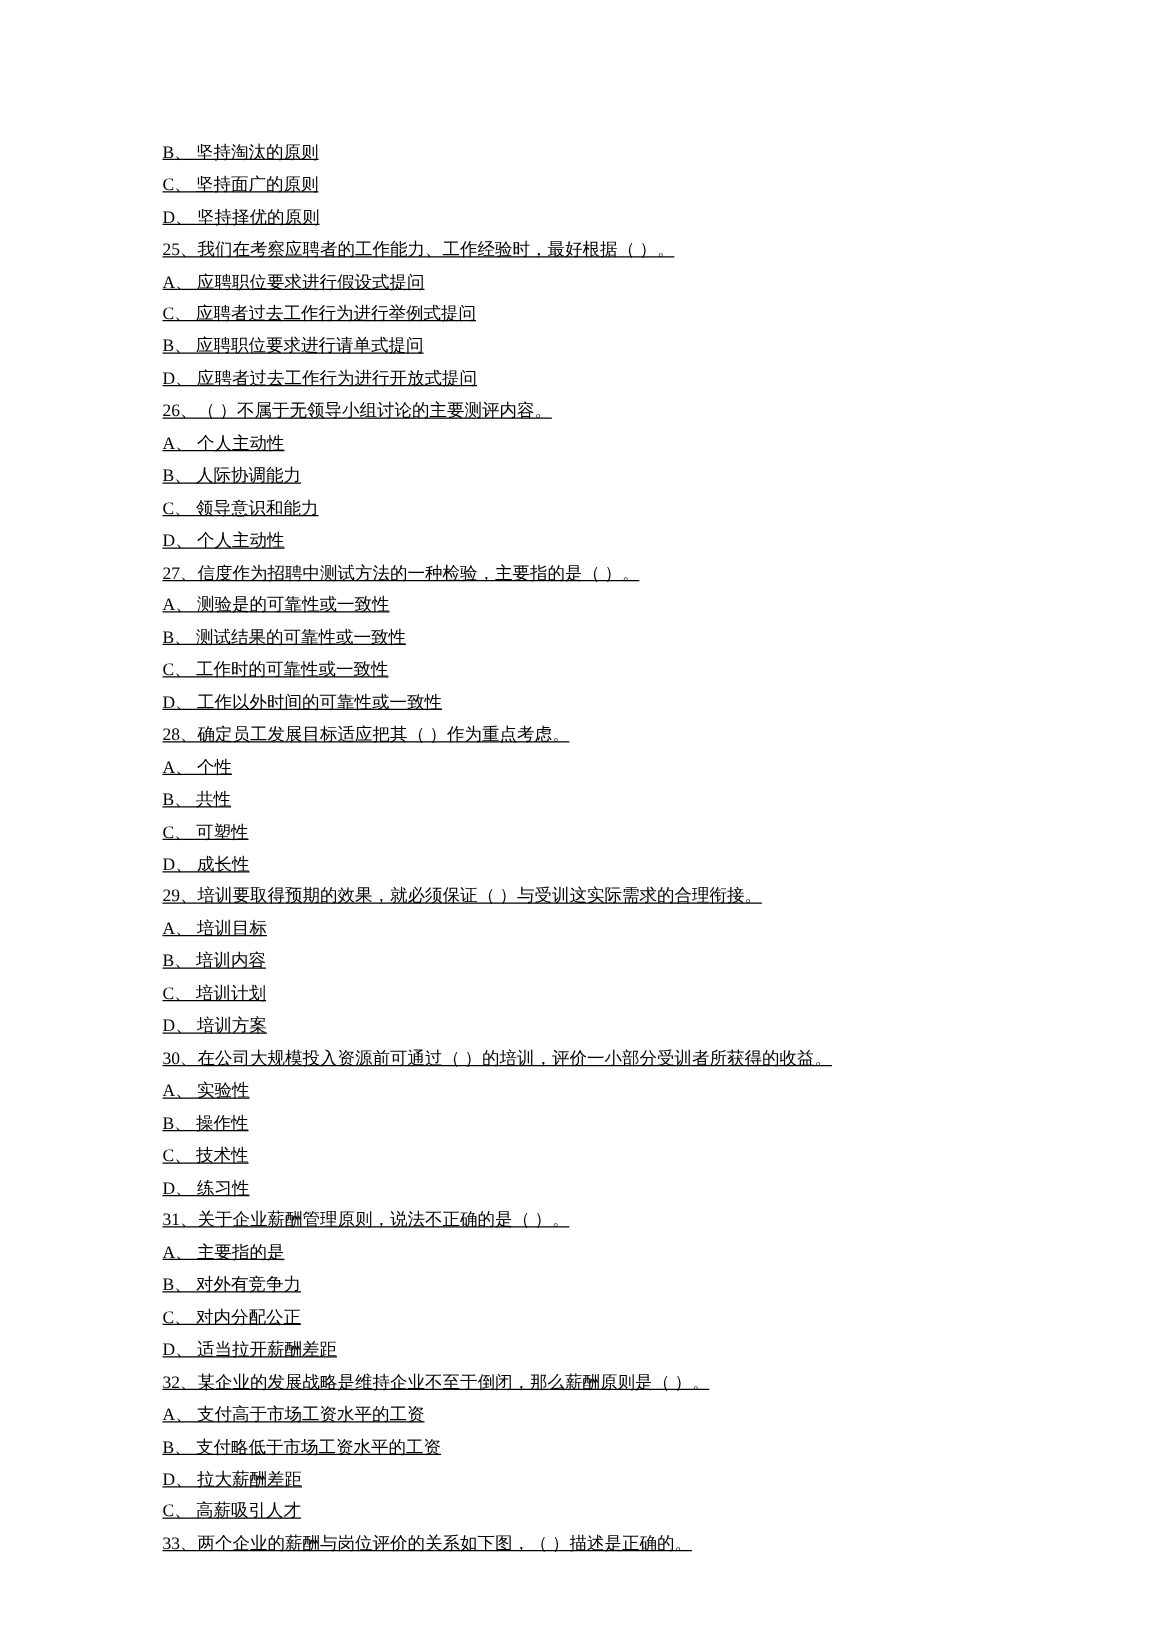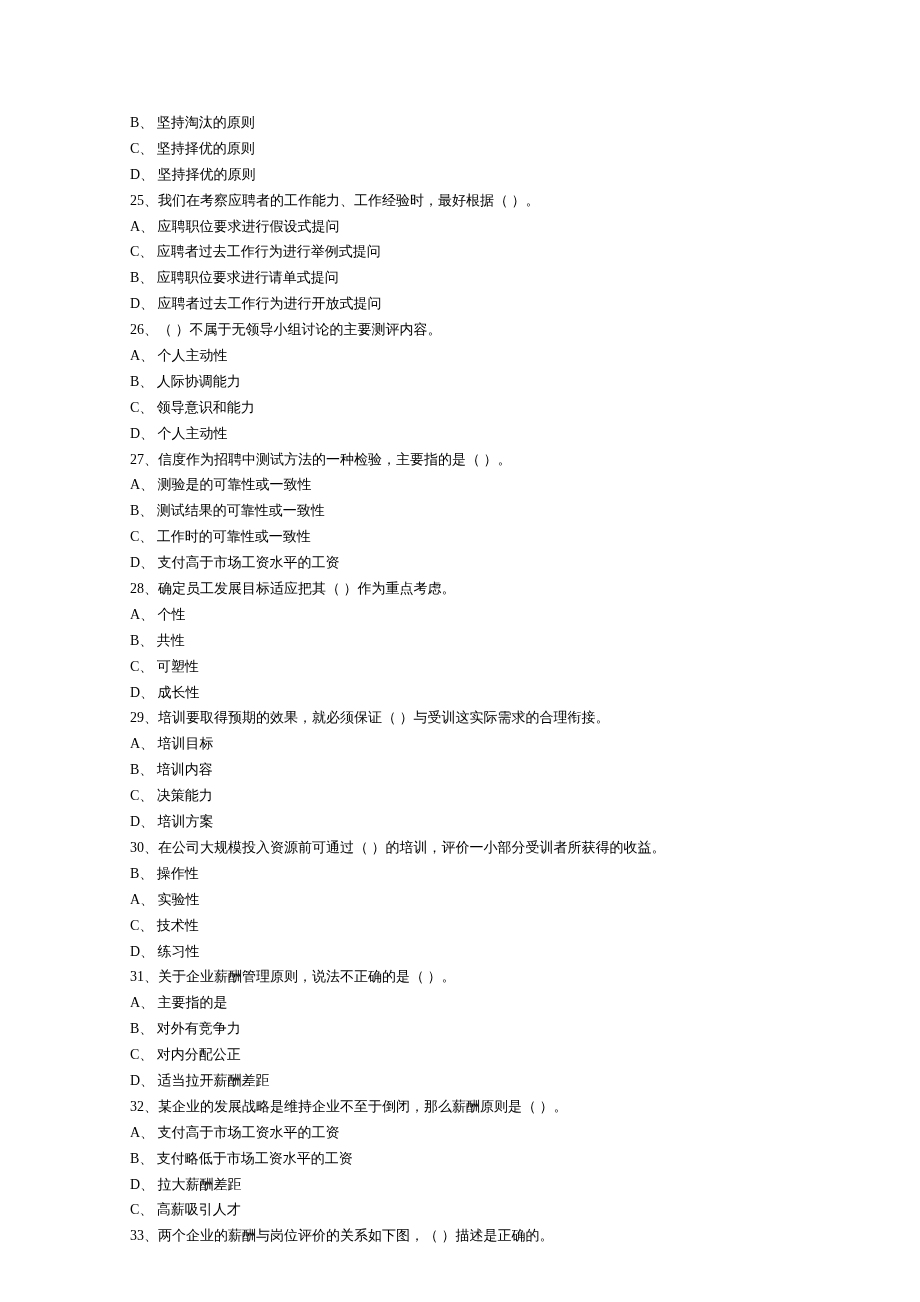--- a/index.html
+++ b/index.html
@@ -12,57 +12,58 @@
     line-height: 1.85;
   }
   .page {
     width: 920px;
     min-height: 1302px;
     box-sizing: border-box;
     padding: 110px 130px 100px 130px;
   }
   .line {
     white-space: nowrap;
+    text-decoration: underline;
   }
 </style>
 </head>
 <body>
 
 <div class="page">
   <div class="line">B、  坚持淘汰的原则</div>
-  <div class="line">C、  坚持择优的原则</div>
+  <div class="line">C、  坚持面广的原则</div>
   <div class="line">D、  坚持择优的原则</div>
   <div class="line">25、我们在考察应聘者的工作能力、工作经验时，最好根据（  ）。</div>
   <div class="line">A、  应聘职位要求进行假设式提问</div>
   <div class="line">C、  应聘者过去工作行为进行举例式提问</div>
   <div class="line">B、  应聘职位要求进行请单式提问</div>
   <div class="line">D、  应聘者过去工作行为进行开放式提问</div>
   <div class="line">26、（  ）不属于无领导小组讨论的主要测评内容。</div>
   <div class="line">A、  个人主动性</div>
   <div class="line">B、  人际协调能力</div>
   <div class="line">C、  领导意识和能力</div>
   <div class="line">D、  个人主动性</div>
   <div class="line">27、信度作为招聘中测试方法的一种检验，主要指的是（  ）。</div>
   <div class="line">A、  测验是的可靠性或一致性</div>
   <div class="line">B、  测试结果的可靠性或一致性</div>
   <div class="line">C、  工作时的可靠性或一致性</div>
-  <div class="line">D、  支付高于市场工资水平的工资</div>
+  <div class="line">D、  工作以外时间的可靠性或一致性</div>
   <div class="line">28、确定员工发展目标适应把其（  ）作为重点考虑。</div>
   <div class="line">A、  个性</div>
   <div class="line">B、  共性</div>
   <div class="line">C、  可塑性</div>
   <div class="line">D、  成长性</div>
   <div class="line">29、培训要取得预期的效果，就必须保证（  ）与受训这实际需求的合理衔接。</div>
   <div class="line">A、  培训目标</div>
   <div class="line">B、  培训内容</div>
-  <div class="line">C、  决策能力</div>
+  <div class="line">C、  培训计划</div>
   <div class="line">D、  培训方案</div>
   <div class="line">30、在公司大规模投入资源前可通过（  ）的培训，评价一小部分受训者所获得的收益。</div>
+  <div class="line">A、  实验性</div>
   <div class="line">B、  操作性</div>
-  <div class="line">A、  实验性</div>
   <div class="line">C、  技术性</div>
   <div class="line">D、  练习性</div>
   <div class="line">31、关于企业薪酬管理原则，说法不正确的是（  ）。</div>
   <div class="line">A、  主要指的是</div>
   <div class="line">B、  对外有竞争力</div>
   <div class="line">C、  对内分配公正</div>
   <div class="line">D、  适当拉开薪酬差距</div>
   <div class="line">32、某企业的发展战略是维持企业不至于倒闭，那么薪酬原则是（  ）。</div>
   <div class="line">A、  支付高于市场工资水平的工资</div>
   <div class="line">B、  支付略低于市场工资水平的工资</div>

